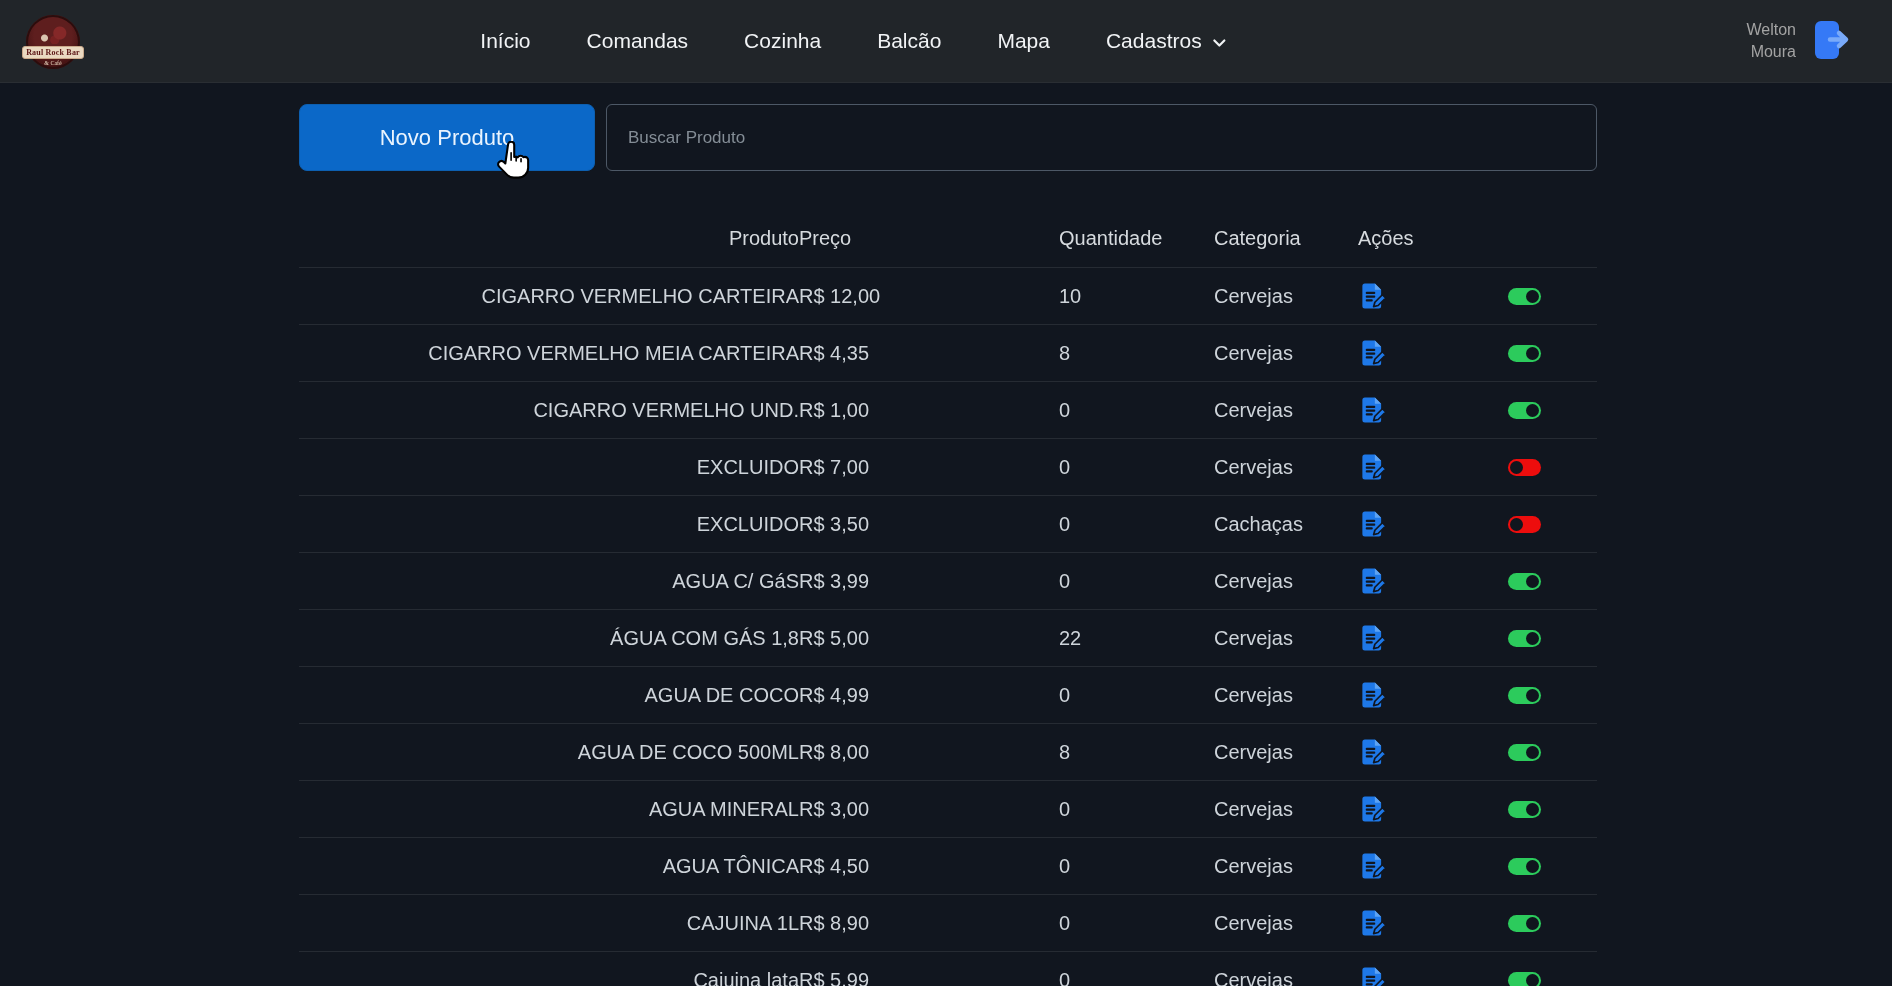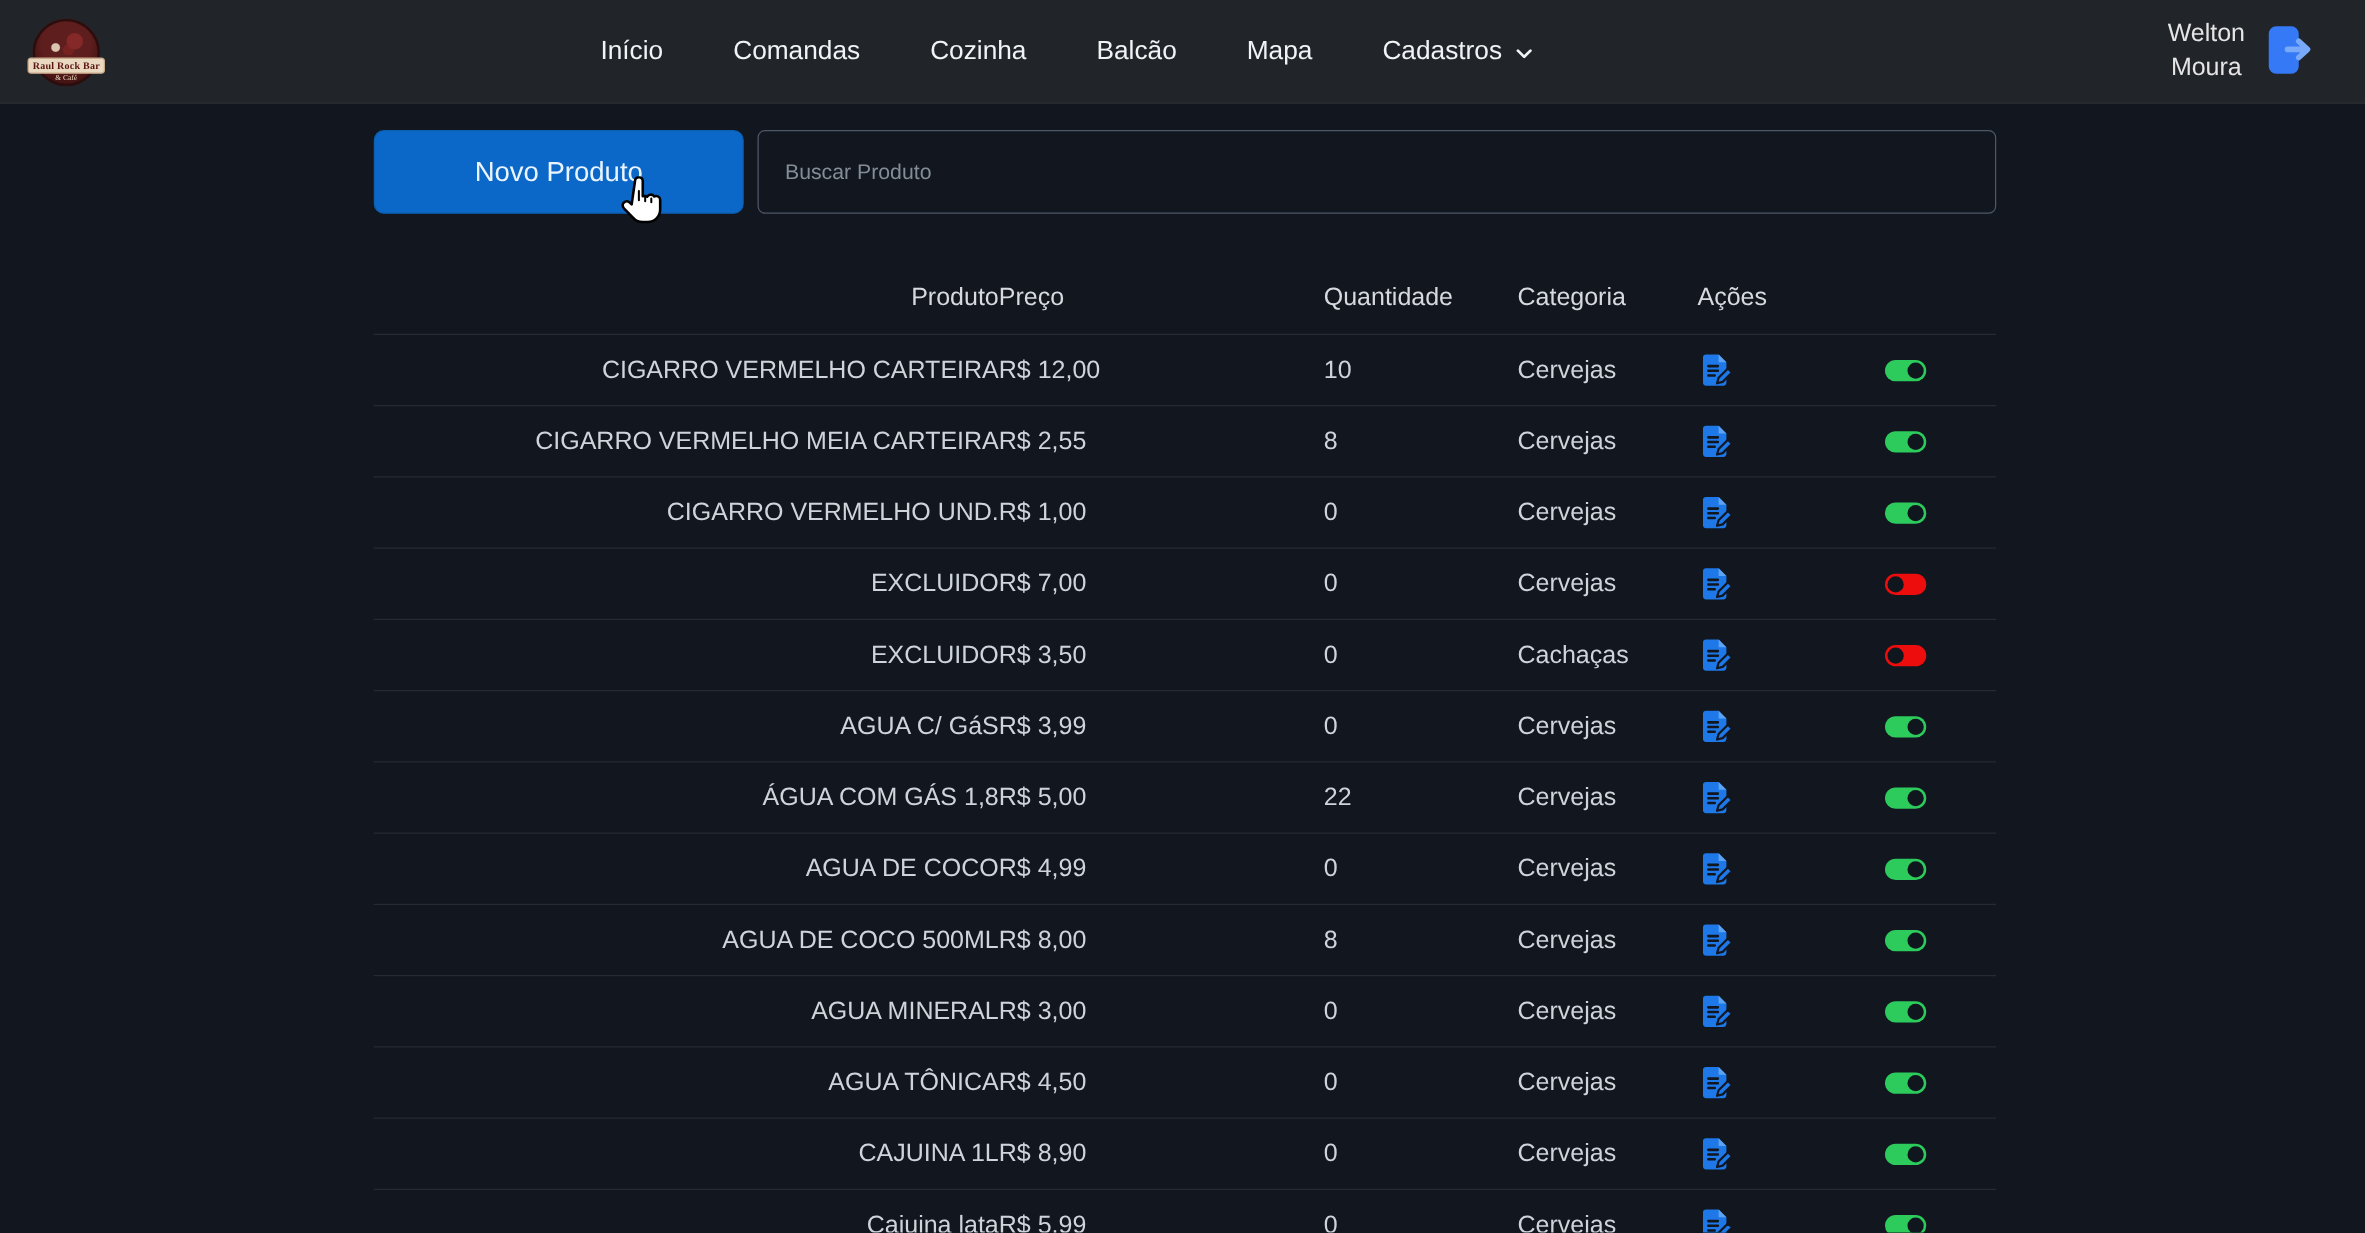--- a/index.html
+++ b/index.html
@@ -49,21 +49,21 @@
   .nav-item {
     color:#f1f3f5; font-size:21px; background:none; border:none; cursor:pointer;
     font-family:Liberation Sans, sans-serif; padding:6px 2px; white-space:nowrap;
     display:flex; align-items:center; gap:10px;justify-content:center;
   }
   .chev { width:16px; height:16px; margin-top:3px; }
   .user-block {
     margin-left:auto; display:flex; align-items:center; gap:16px;
   }
   .user-name {
-    color:#e5e5e5; font-size:20px; line-height:1.35; text-align:center; white-space:pre-line;
+    color:#a3a3a3; font-size:16px; line-height:1.35; text-align:right; white-space:pre-line;
   }
   .logout-btn { background:none; border:none; padding:0; cursor:pointer; }
 
   
   .content { padding:21px 295px 0 299px; }
   .toolbar { display:flex; gap:11px; }
   .btn-new {
     width:296px; height:67px; flex:0 0 auto;
     background:#0b68c8; border:1px solid #0d5fb0; border-radius:8px;
     color:#eaf4fe; font-size:22px; cursor:pointer;
@@ -186,21 +186,21 @@
             <path d="M12.5 20.5 l1 -3.5 6 -6 2.6 2.6 -6 6 z" fill="#1e78e8" stroke="#11161f" stroke-width="1.4" stroke-linejoin="round"></path>
           </svg>
         </span>
       </button>
       <button class="toggle on"></button>
     </div>
   </div>
 
   <div class="tr">
     <div class="td produto">CIGARRO VERMELHO MEIA CARTEIRA</div>
-    <div class="td preco">R$ 2,55</div>
+    <div class="td preco">R$ 4,35</div>
     <div class="td qtd">8</div>
     <div class="td cat">Cervejas</div>
     <div class="td acoes">
       <button class="edit-btn">
         <span>
           <svg width="30" height="30" viewBox="0 0 24 24">
             <path d="M5.5 2 h8 l5 5 v13 a2 2 0 0 1 -2 2 h-11 a2 2 0 0 1 -2 -2 v-16 a2 2 0 0 1 2 -2 z" fill="#1e78e8"></path>
             <path d="M13.5 2 v5 h5 z" fill="#5ea3f2"></path>
             <path d="M7 9.5 h6 M7 12.5 h6 M7 15.5 h4" stroke="#11161f" stroke-width="1.7" stroke-linecap="round"></path>
             <path d="M12.5 20.5 l1 -3.5 6 -6 2.6 2.6 -6 6 z" fill="#1e78e8" stroke="#11161f" stroke-width="1.4" stroke-linejoin="round"></path>

